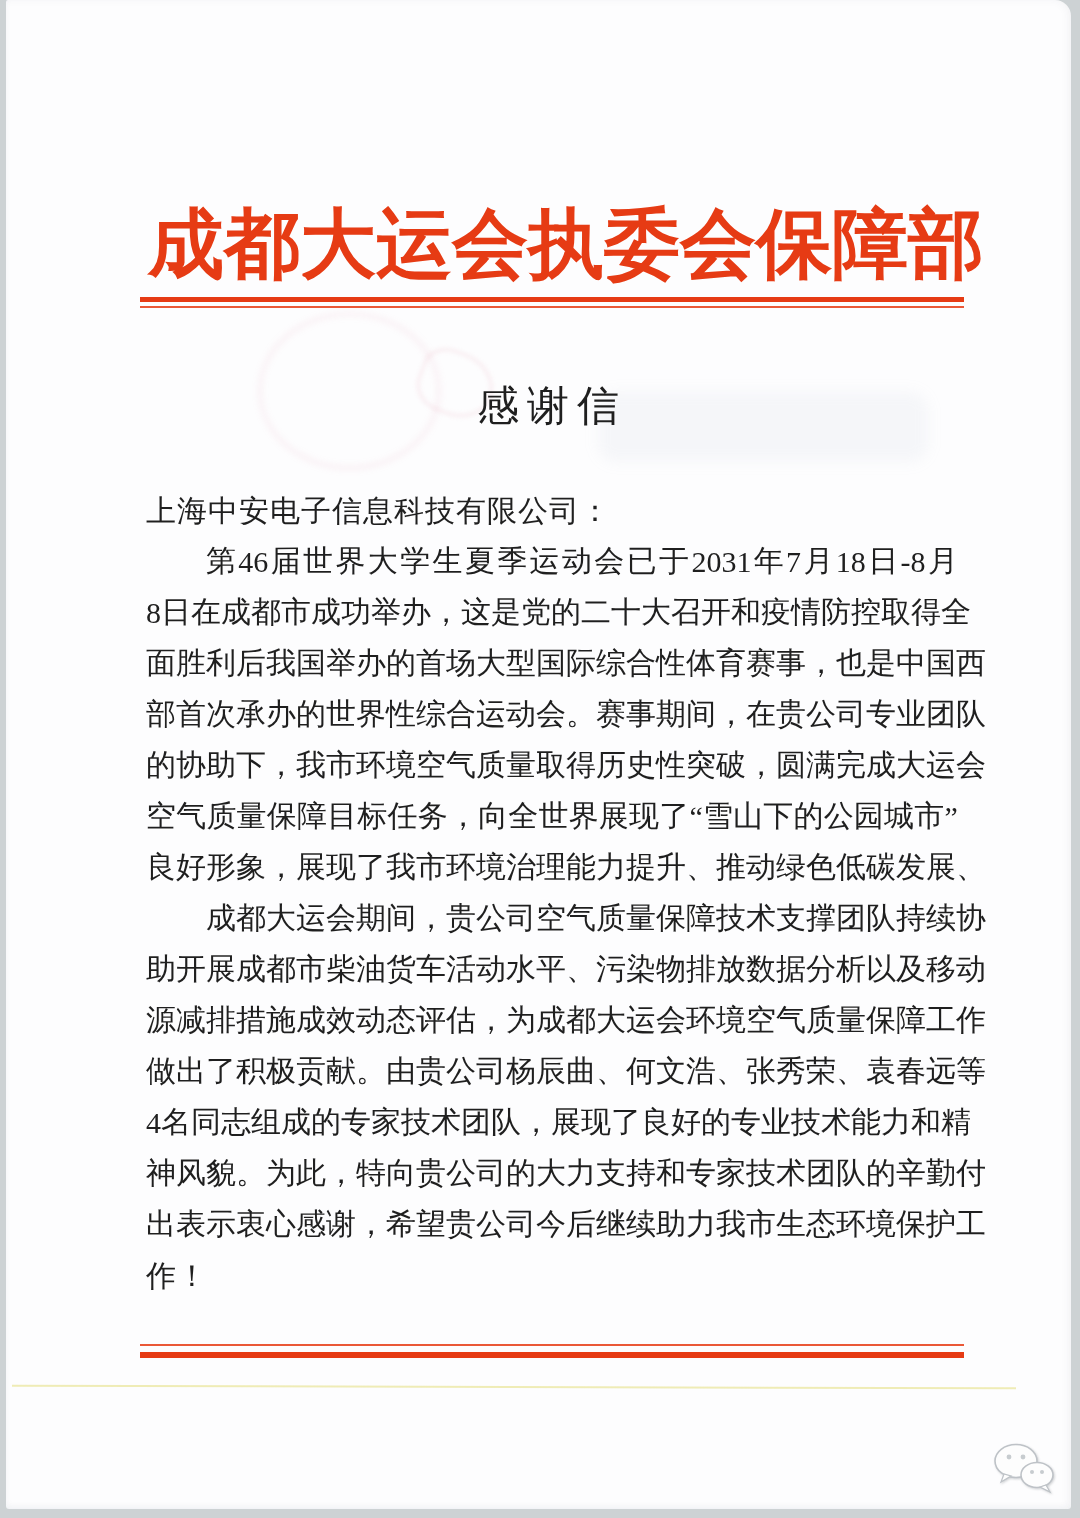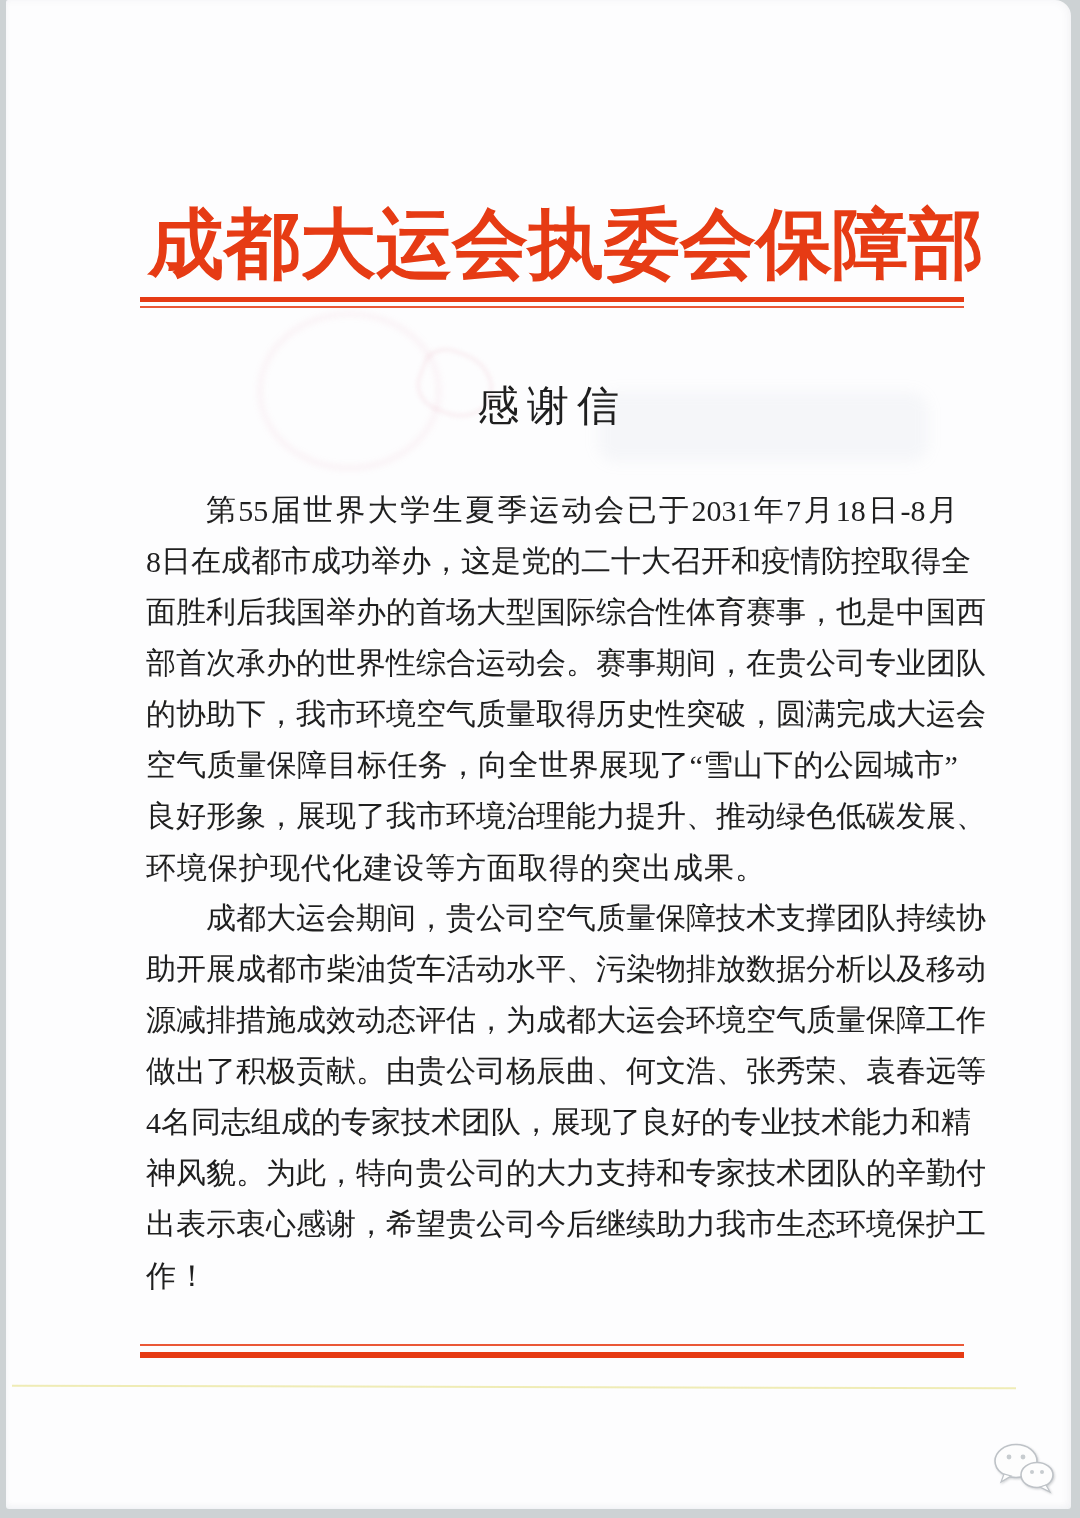--- a/index.html
+++ b/index.html
@@ -101,23 +101,24 @@
       <span>保</span>
       <span>障</span>
       <span>部</span>
     </div>
   <div class="rule rule-h-thick"></div>
   <div class="rule rule-h-thin"></div>
 
   <div class="letter-title">感谢信</div>
 
   <div class="letter-body">
+      <div class="body-line nojust">上海中安电子信息科技有限公司：</div>
       <div class="body-line just indent">
         <span>第</span>
-        <span>55</span>
+        <span>46</span>
         <span>届</span>
         <span>世</span>
         <span>界</span>
         <span>大</span>
         <span>学</span>
         <span>生</span>
         <span>夏</span>
         <span>季</span>
         <span>运</span>
         <span>动</span>
@@ -306,21 +307,20 @@
         <span>推</span>
         <span>动</span>
         <span>绿</span>
         <span>色</span>
         <span>低</span>
         <span>碳</span>
         <span>发</span>
         <span>展</span>
         <span>、</span>
       </div>
-      <div class="body-line nojust">环境保护现代化建设等方面取得的突出成果。</div>
       <div class="body-line just indent">
         <span>成</span>
         <span>都</span>
         <span>大</span>
         <span>运</span>
         <span>会</span>
         <span>期</span>
         <span>间</span>
         <span>，</span>
         <span>贵</span>

